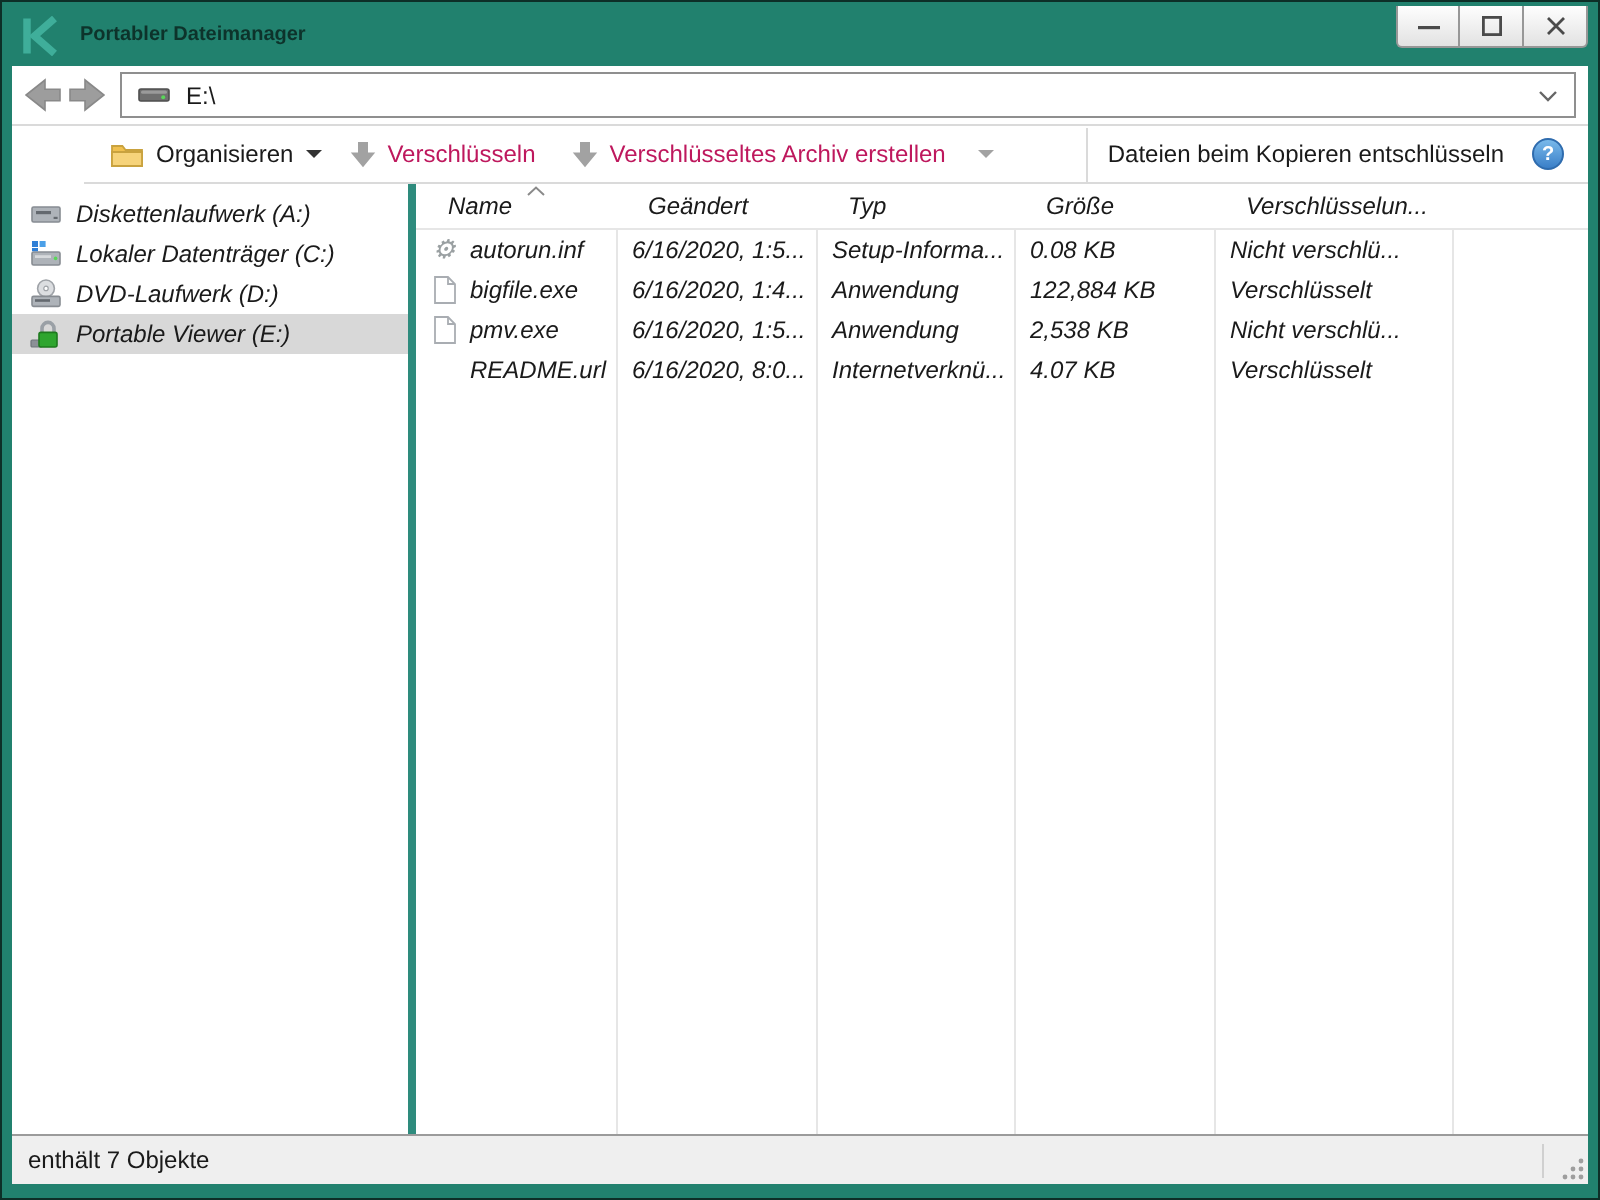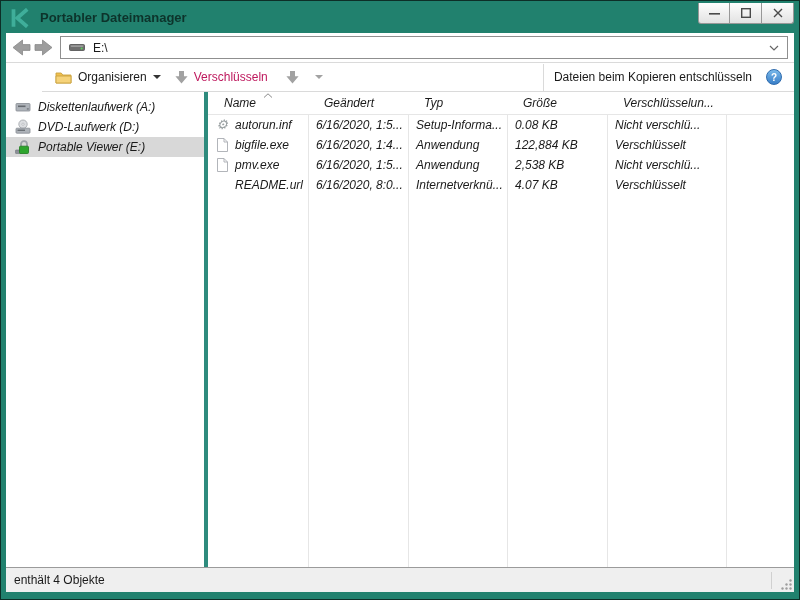--- a/index.html
+++ b/index.html
@@ -6,21 +6,21 @@
   html,body { width:800px; height:600px; overflow:hidden; }
   body { font-family:"Liberation Sans", sans-serif; font-size:12px; color:#1a1a1a; }
 
   .window { position:relative; width:800px; height:600px;
             background:#21816E; border:1px solid #0d2e27; }
 
   
   .titlebar { position:absolute; top:1px; left:1px; right:1px; height:31px;
               display:flex; align-items:center; padding-left:9px; }
   .k-logo { width:20px; height:20px; margin-right:9px; }
-  .title { font-weight:bold; font-size:13px; color:#0d332b; }
+  .title { font-weight:bold; font-size:10px; color:#0d332b; }
   .controls { position:absolute; top:1px; right:4px; display:flex; }
   .ctrl { width:32px; height:21px; background:linear-gradient(#fefefe,#e2e2e2);
           border:1px solid #979797; border-top:none; display:flex;
           align-items:center; justify-content:center; cursor:default; }
   .ctrl + .ctrl { border-left:none; }
   .ctrl:first-child { border-bottom-left-radius:3px; }
   .ctrl:last-child { border-bottom-right-radius:3px; }
 
   
   .chrome { position:absolute; top:32px; left:5px; right:5px; bottom:7px;
@@ -151,20 +151,21 @@
       <div class="tb-btn disabled" style="margin-left:6px;">
         <svg width="13" height="13" viewBox="0 0 13 13">
           <path d="M4 0 h5 v5.2 h3.6 L6.5 12.6 L0.4 5.2 H4 Z" fill="#a2a2a2"></path>
         </svg>
         <span>Verschlüsseln</span>
       </div>
       <div class="tb-btn disabled" style="margin-left:10px;">
         <svg width="13" height="13" viewBox="0 0 13 13">
           <path d="M4 0 h5 v5.2 h3.6 L6.5 12.6 L0.4 5.2 H4 Z" fill="#a2a2a2"></path>
         </svg>
+        <span>Verschlüsseltes Archiv erstellen</span>
         <span class="caret-down caret-gray" style="margin-left:10px;"></span>
       </div>
       <div class="tb-sep"></div>
       <div class="tb-btn" style="margin-left:6px;">
         <span>Dateien beim Kopieren entschlüsseln</span>
       </div>
       <div class="help-btn">
         <span>?</span>
       </div>
     </div>
@@ -172,20 +173,31 @@
     <div class="content">
 
       <div class="sidebar">
         <div class="side-item">
           <svg width="16" height="16" viewBox="0 0 16 16">
             <rect x="1" y="4.5" width="14" height="7.5" rx="0.8" fill="#aeb3b9" stroke="#878c92" stroke-width="0.8"></rect>
             <rect x="3" y="6.5" width="7.5" height="1.6" fill="#64696f"></rect>
             <rect x="11.8" y="9.4" width="2" height="1.1" fill="#64696f"></rect>
           </svg>
           <span>Diskettenlaufwerk (A:)</span>
+        </div>
+        <div class="side-item">
+          <svg width="16" height="16" viewBox="0 0 16 16">
+            <rect x="1" y="7" width="14" height="6.5" rx="0.8" fill="#aeb3b9" stroke="#878c92" stroke-width="0.8"></rect>
+            <rect x="2.5" y="8.6" width="8" height="1.4" fill="#d6d9dc"></rect>
+            <circle cx="12.8" cy="10.2" r="0.9" fill="#59d659"></circle>
+            <rect x="1" y="1.5" width="3" height="3" fill="#2f7fd6"></rect>
+            <rect x="4.8" y="1.5" width="3" height="3" fill="#4ba0e8"></rect>
+            <rect x="1" y="5" width="3" height="1.6" fill="#2f7fd6"></rect>
+          </svg>
+          <span>Lokaler Datenträger (C:)</span>
         </div>
         <div class="side-item">
           <svg width="16" height="16" viewBox="0 0 16 16">
             <circle cx="8" cy="5.2" r="4.2" fill="#dcdee1" stroke="#9fa3a8" stroke-width="0.8"></circle>
             <circle cx="8" cy="5.2" r="1.1" fill="#ffffff" stroke="#9fa3a8" stroke-width="0.6"></circle>
             <rect x="1" y="9.2" width="14" height="5" rx="0.8" fill="#aeb3b9" stroke="#878c92" stroke-width="0.8"></rect>
             <rect x="2.5" y="10.6" width="7.5" height="1.3" fill="#64696f"></rect>
           </svg>
           <span>DVD-Laufwerk (D:)</span>
         </div>
@@ -273,21 +285,21 @@
             <div class="cell">Internetverknü...</div>
             <div class="cell">4.07 KB</div>
             <div class="cell">Verschlüsselt</div>
             <div class="cell"></div>
           </div>
         </div>
       </div>
     </div>
 
     <div class="statusbar">
-      <span>enthält 4 Objekte</span>
+      <span>enthält 7 Objekte</span>
       <div class="status-sep"></div>
       <svg class="grip" width="14" height="14" viewBox="0 0 14 14">
         <circle cx="11.5" cy="3.5" r="1.2" fill="#9e9e9e"></circle>
         <circle cx="7.5" cy="7.5" r="1.2" fill="#9e9e9e"></circle>
         <circle cx="11.5" cy="7.5" r="1.2" fill="#9e9e9e"></circle>
         <circle cx="3.5" cy="11.5" r="1.2" fill="#9e9e9e"></circle>
         <circle cx="7.5" cy="11.5" r="1.2" fill="#9e9e9e"></circle>
         <circle cx="11.5" cy="11.5" r="1.2" fill="#9e9e9e"></circle>
       </svg>
     </div>

